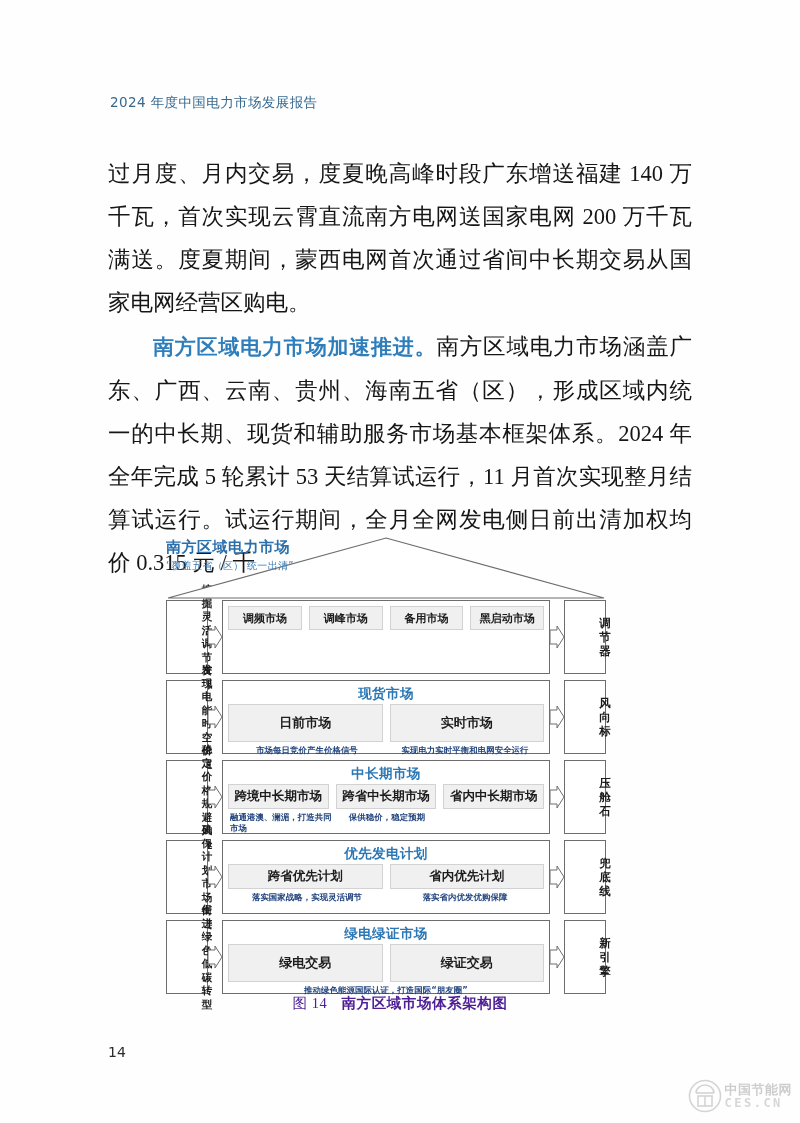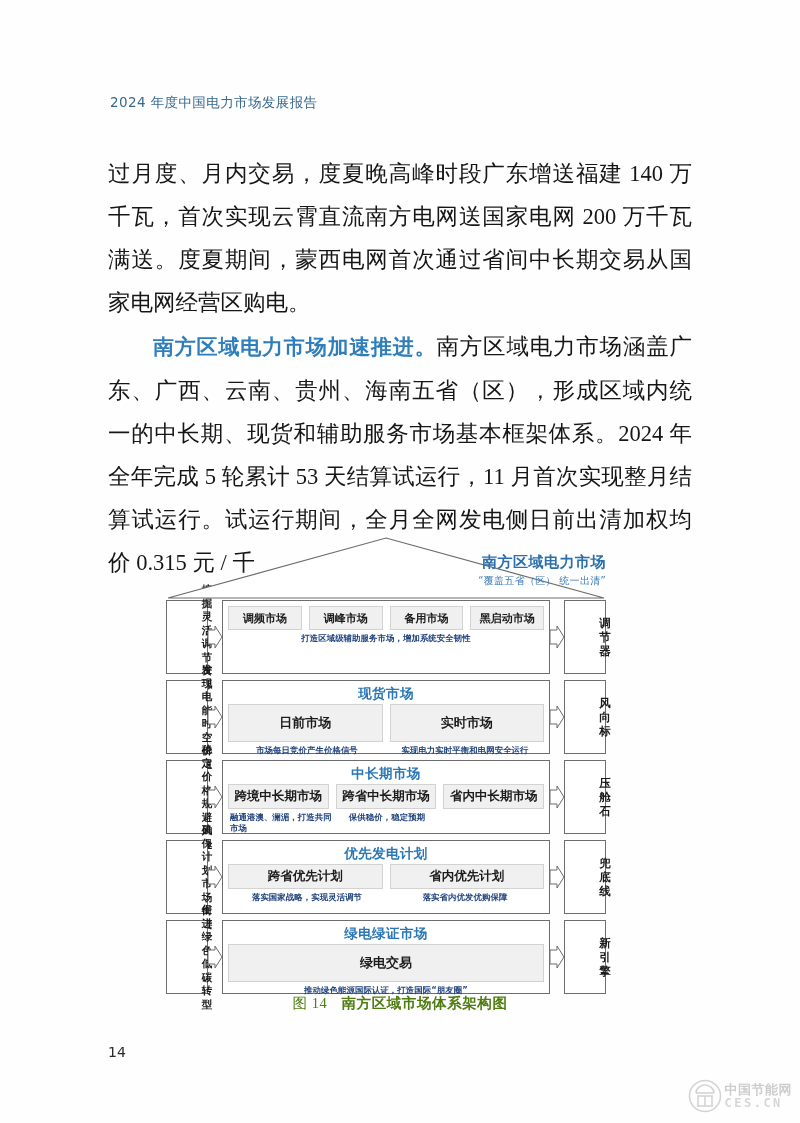--- a/index.html
+++ b/index.html
@@ -71,22 +71,22 @@
   }
   .roof svg {
     position: absolute;
     left: 0; top: 0;
     width: 440px; height: 64px;
     display: block;
   }
   .roof-text {
     position: absolute;
     left: 0; right: 0;
-    top: 17px;
-    text-align: right;
+    top: 2px;
+    text-align: left;
     pointer-events: none;
   }
   .roof-title {
     font-family: "DejaVu Sans", "Liberation Sans", sans-serif;
     font-weight: bold;
     font-size: 15px;
     color: #2b6fab;
     letter-spacing: .5px;
     line-height: 19px;
   }
@@ -208,21 +208,21 @@
 
   
   .fig-caption {
     position: absolute;
     left: 0; right: 0;
     top: 994px;
     text-align: center;
     font-family: "DejaVu Sans", "Liberation Sans", sans-serif;
     font-weight: bold;
     font-size: 14.5px;
-    color: #4d7c0f;
+    color: #4c1d95;
     letter-spacing: .6px;
   }
   .fig-caption .num { margin-right: 14px; font-family: "Liberation Serif", serif; font-weight: normal; }
 
   
   .page-number {
     position: absolute;
     left: 108px;
     top: 1044px;
     font-family: "DejaVu Sans", "Liberation Sans", sans-serif;
@@ -291,23 +291,20 @@
           <polygon points="0,4 7,4 7,0 14,11 7,22 7,18 0,18" fill="#ffffff" stroke="#6d6d6d" stroke-width="1"></polygon>
         </svg>
       </div>
       <div class="panel">
         <div class="items">
           <div class="item small">调频市场</div>
           <div class="item small">调峰市场</div>
           <div class="item small">备用市场</div>
           <div class="item small">黑启动市场</div>
         </div>
-        <div class="captions">
-          <div class="caption full">打造区域级辅助服务市场，增加系统安全韧性</div>
-        </div>
       </div>
       <div class="arrow-gap">
         <svg width="14" height="22" viewBox="0 0 14 22">
           <polygon points="0,4 7,4 7,0 14,11 7,22 7,18 0,18" fill="#ffffff" stroke="#6d6d6d" stroke-width="1"></polygon>
         </svg>
       </div>
       <div class="side-label right">
         <div class="side-label-text">调节器</div>
       </div>
     </div>
@@ -410,20 +407,21 @@
       </div>
       <div class="arrow-gap">
         <svg width="14" height="22" viewBox="0 0 14 22">
           <polygon points="0,4 7,4 7,0 14,11 7,22 7,18 0,18" fill="#ffffff" stroke="#6d6d6d" stroke-width="1"></polygon>
         </svg>
       </div>
       <div class="panel">
         <div class="panel-title">绿电绿证市场</div>
         <div class="items">
           <div class="item big">绿电交易</div>
+          <div class="item big">绿证交易</div>
         </div>
         <div class="captions">
           <div class="caption full">推动绿色能源国际认证，打造国际“朋友圈”</div>
         </div>
       </div>
       <div class="arrow-gap">
         <svg width="14" height="22" viewBox="0 0 14 22">
           <polygon points="0,4 7,4 7,0 14,11 7,22 7,18 0,18" fill="#ffffff" stroke="#6d6d6d" stroke-width="1"></polygon>
         </svg>
       </div>

